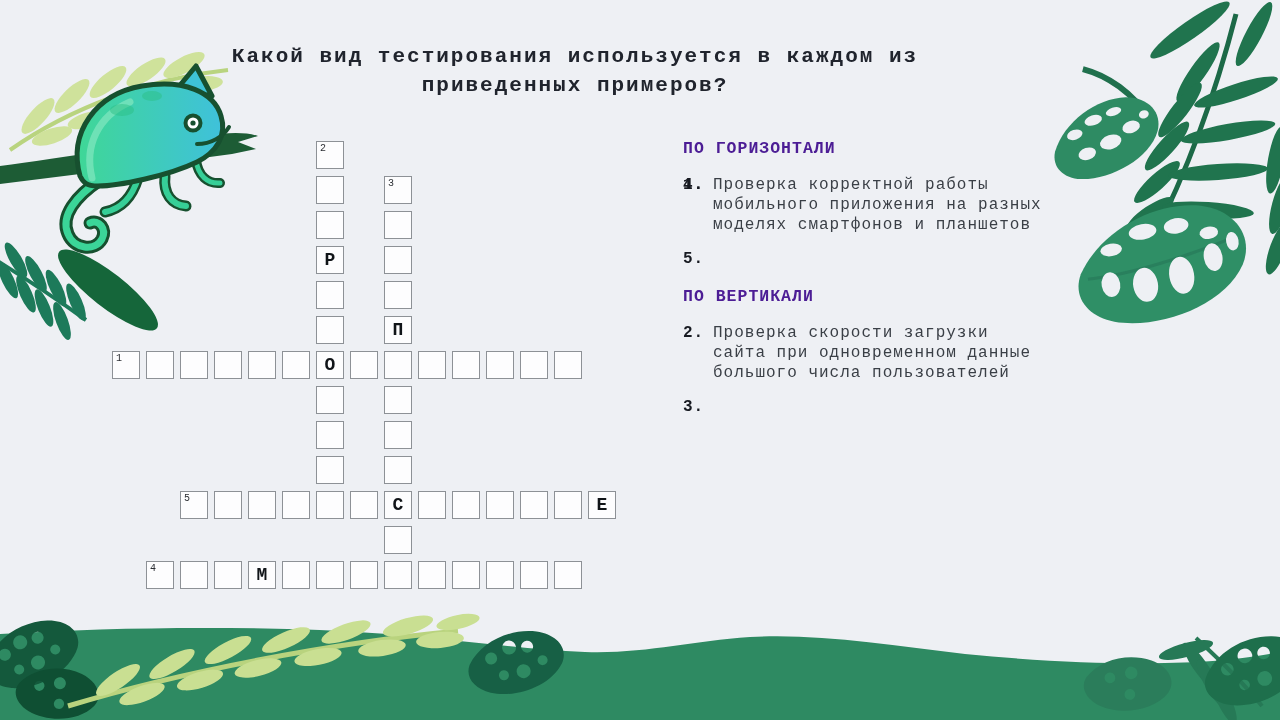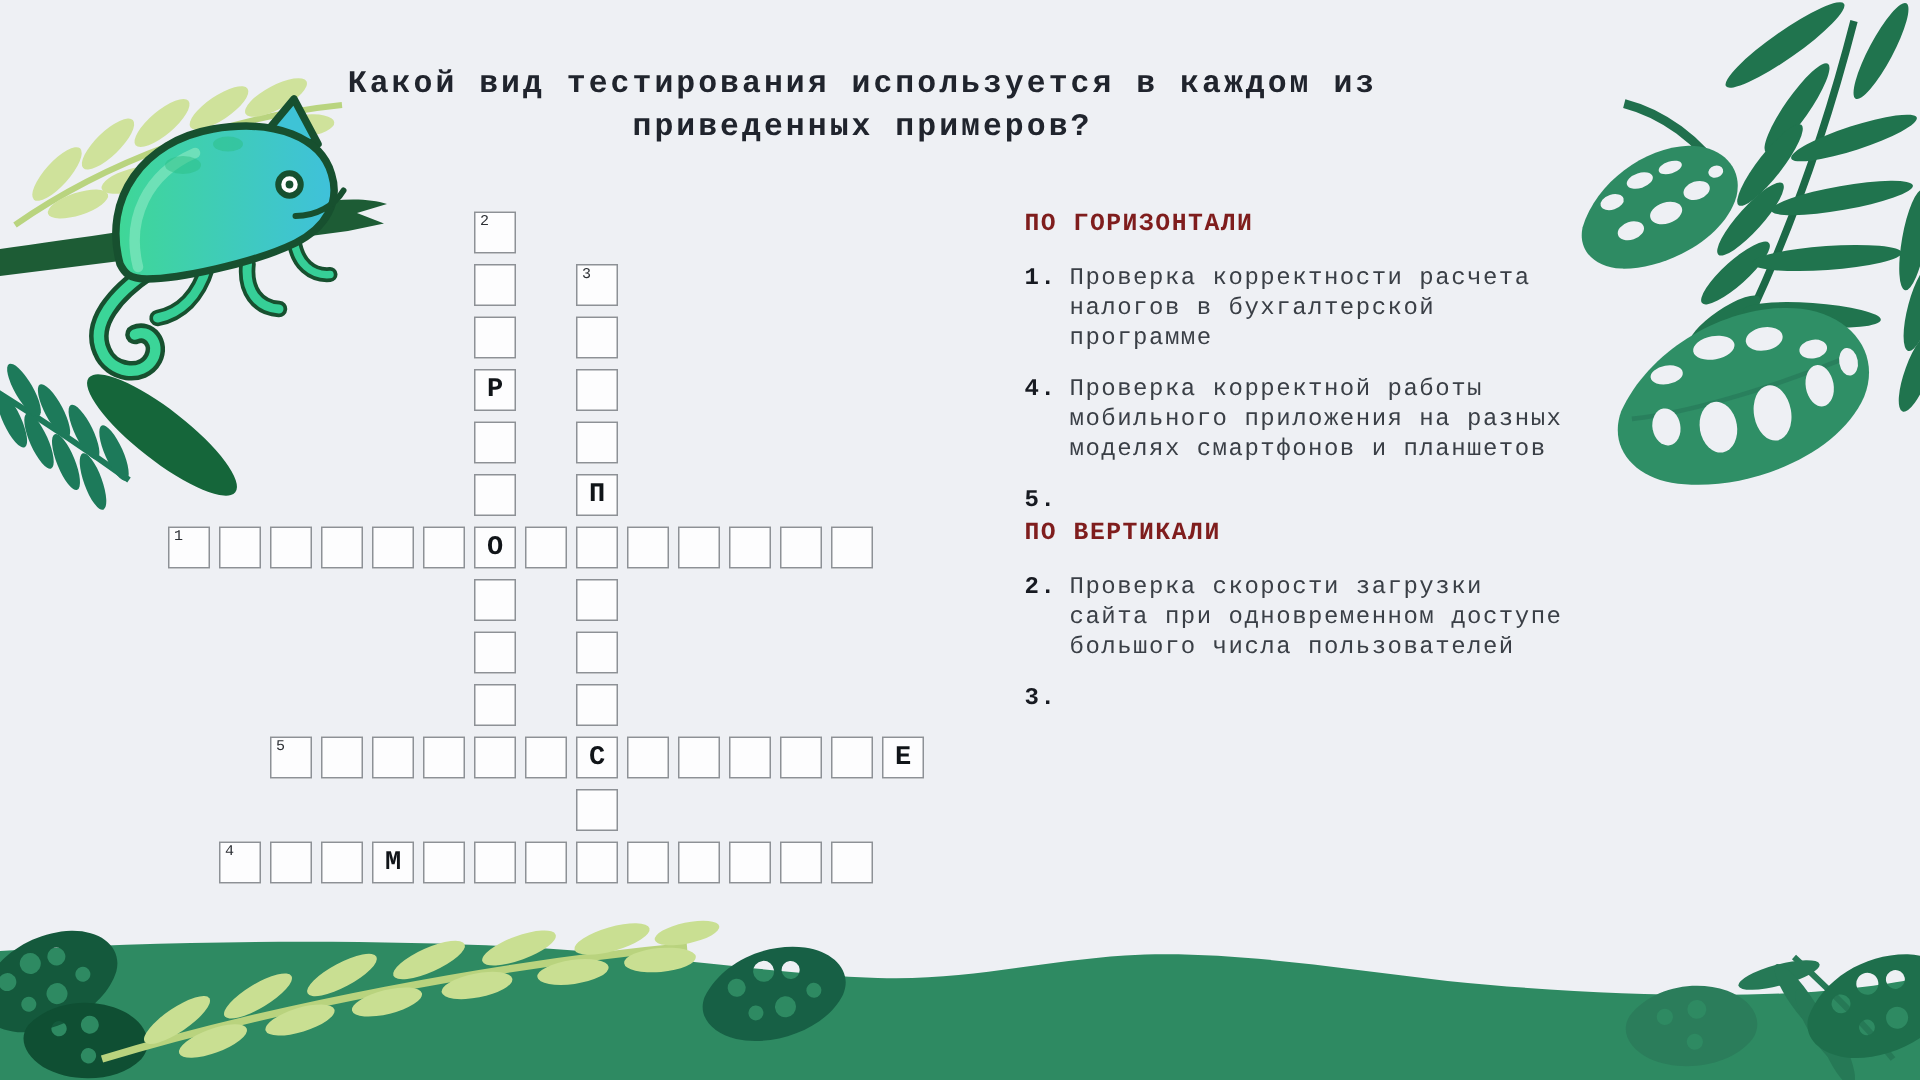--- a/index.html
+++ b/index.html
@@ -19,22 +19,22 @@
   .cw-cell{position:absolute;width:28px;height:28px;background:var(--cell-bg);
            border:1px solid var(--cell-border);}
   .cw-num{position:absolute;left:3px;top:1px;font-size:10px;line-height:11px;
           color:#2b2e33;}
   .cw-letter{position:absolute;left:0;top:0;width:100%;height:100%;
              display:flex;align-items:center;justify-content:center;
              font-weight:bold;font-size:18px;color:#101418;}
   
   .clues{position:absolute;left:683px;top:139px;width:395px;color:var(--text-body);
          font-size:16px;line-height:20px;letter-spacing:1px;}
-  .clues-heading{font-weight:bold;font-size:16.5px;color:#7f1d1d;margin-bottom:16px;}
-  .clue-section.second{margin-top:36px;}
+  .clues-heading{font-weight:bold;font-size:16.5px;color:#4c1d95;margin-bottom:16px;}
+  .clue-section.second{margin-top:52px;}
   .clue{position:relative;padding-left:30px;margin-bottom:14px;}
   .clue-num{position:absolute;left:0;top:0;font-weight:bold;color:#171a21;}
   .clue-text{white-space:pre-line;}
 </style>
 </head>
 <body>
 
 <svg class="deco" style="left:0;top:28px;" width="270" height="322" viewBox="0 0 270 322">
   <defs>
     <linearGradient id="chamGrad" x1="0" y1="0" x2="1" y2="0">
@@ -283,31 +283,29 @@
     <div class="cw-cell" style="left: 384px; top: 386px; height: 28px; width: 28px;"></div>
     <div class="cw-cell" style="left: 384px; top: 421px; height: 28px; width: 28px;"></div>
     <div class="cw-cell" style="left: 384px; top: 456px; height: 28px; width: 28px;"></div>
     <div class="cw-cell" style="left: 384px; top: 526px; height: 28px; width: 28px;"></div>
   </div>
 
 <div class="clues">
   <div class="clue-section">
     <div class="clues-heading">ПО ГОРИЗОНТАЛИ</div>
     <div>
-        <div class="clue"><span class="clue-num">1.</span><span class="clue-text">Проверка корректности расчета
-налогов в бухгалтерской
-программе</span></div>
+        <div class="clue"><span class="clue-num">1.</span></div>
         <div class="clue"><span class="clue-num">4.</span><span class="clue-text">Проверка корректной работы
 мобильного приложения на разных
 моделях смартфонов и планшетов</span></div>
         <div class="clue"><span class="clue-num">5.</span></div>
       </div>
   </div>
   <div class="clue-section second">
     <div class="clues-heading">ПО ВЕРТИКАЛИ</div>
     <div>
         <div class="clue"><span class="clue-num">2.</span><span class="clue-text">Проверка скорости загрузки
-сайта при одновременном доступе
+сайта при одновременном данные
 большого числа пользователей</span></div>
         <div class="clue"><span class="clue-num">3.</span></div>
       </div>
   </div>
 </div>
 
 </body></html>

